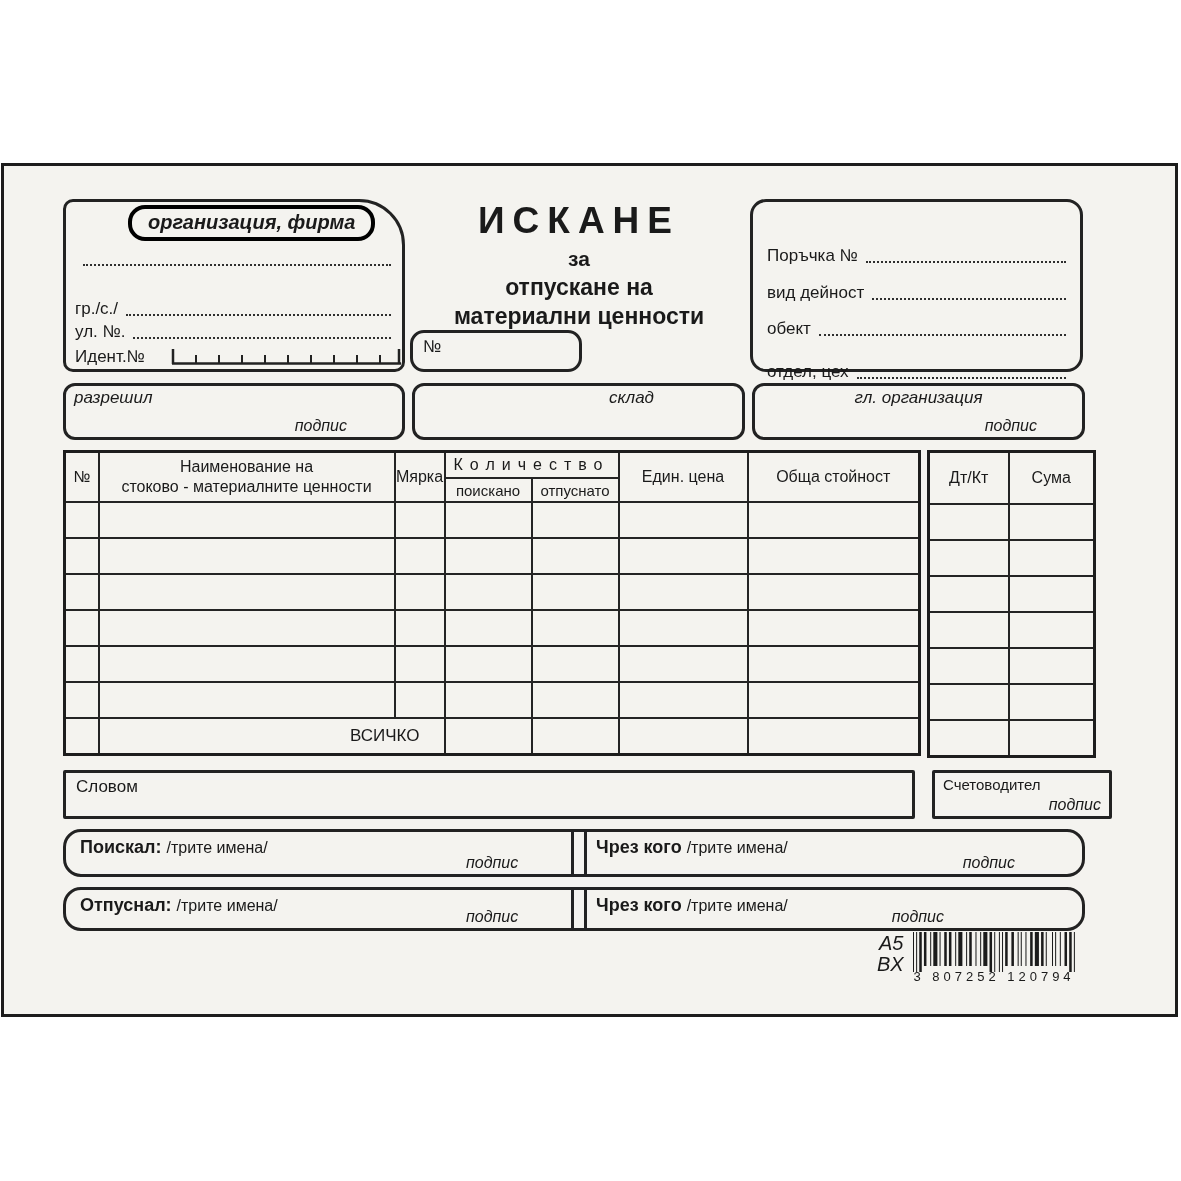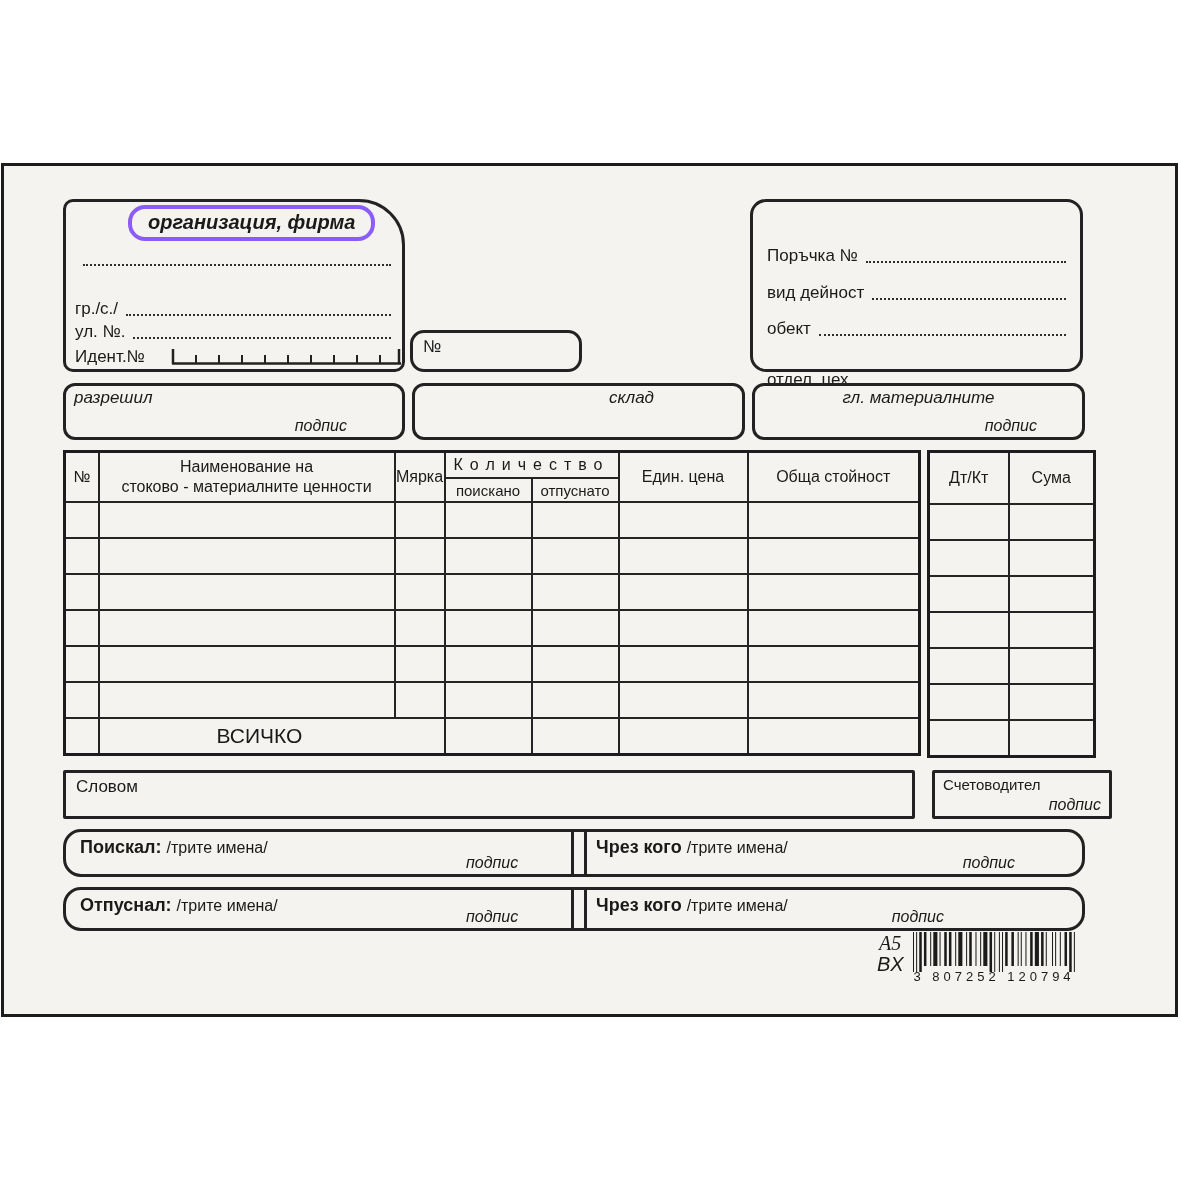--- a/index.html
+++ b/index.html
@@ -5,21 +5,21 @@
   html,body{margin:0;padding:0;background:#fff;}
   .canvas{position:relative;width:1181px;height:1181px;background:#ffffff;overflow:hidden;
           font-family:"Liberation Sans",sans-serif;color:#1a1a1a;}
   .paper{position:absolute;left:1px;top:163px;width:1171px;height:848px;
          border:3px solid #1c1c1c;background:#f4f3ef;}
   .abs{position:absolute;}
   .box{position:absolute;border:3px solid #222;border-radius:12px;background:#f4f3ef;}
   .sq{border-radius:2px;}
   
   .org-box{left:59px;top:33px;width:336px;height:167px;border-radius:10px 46px 10px 10px;}
-  .org-pill{position:absolute;left:62px;top:3px;padding:2px 16px 3px;border:4px solid #8b5cf6;
+  .org-pill{position:absolute;left:62px;top:3px;padding:2px 16px 3px;border:4px solid #000000;
             border-radius:17px;font-size:20px;font-weight:bold;font-style:italic;white-space:nowrap;}
   .frow{position:absolute;left:9px;right:9px;display:flex;align-items:flex-end;font-size:17px;}
   .dots{flex:1;border-bottom:2px dotted #2e2e2e;margin:0 2px 3px 8px;height:2px;}
   
   .title-block{left:402px;top:36px;width:346px;text-align:center;line-height:1;}
   .t1{font-size:37px;font-weight:bold;letter-spacing:8px;}
   .t2{font-size:21px;font-weight:bold;margin-top:9px;}
   .t3{font-size:23px;font-weight:bold;margin-top:7px;}
   .t4{font-size:23px;font-weight:bold;margin-top:6px;}
   
@@ -41,38 +41,38 @@
   .mtable{position:absolute;left:59px;top:284px;width:855px;border:3px solid #1d1d1d;}
   .stable{position:absolute;left:923px;top:284px;width:166px;border:3px solid #1d1d1d;}
   th,td{border:2px solid #242424;padding:0;font-size:16px;font-weight:normal;text-align:center;
         overflow:hidden;white-space:nowrap;}
   .h1 th{height:24px;}
   .h2 th{height:22px;font-size:15px;}
   .qty{letter-spacing:7px;font-size:16px;}
   .namehdr{font-size:16px;line-height:1.25;}
   tbody td{height:34px;}
   .sth{height:50px;}
-  .vs{padding-right:24px;font-size:21px;}
+  .vs{text-align:right;padding-right:24px;font-size:17px;}
   
   .slovom-box{left:59px;top:604px;width:846px;height:43px;}
   .schet-box{left:928px;top:604px;width:146px;height:43px;padding-left:28px;}
   .schet-label{position:absolute;left:8px;top:3px;font-size:15px;}
   .slovom-label{position:absolute;left:10px;top:4px;font-size:17px;}
   
   .pair-box{left:59px;width:1016px;border-radius:18px;}
   .pb1{top:663px;height:42px;}
   .pb2{top:721px;height:38px;}
   .vdiv{position:absolute;top:0;bottom:0;width:3px;background:#222;}
   .pair-left-label{position:absolute;left:14px;top:5px;font-size:18px;}
   .pair-right-label{position:absolute;left:530px;top:5px;font-size:18px;}
   .bold{font-weight:bold;}
   .names{font-size:16px;font-weight:normal;}
   
   .barcode-block{left:873px;top:766px;width:205px;height:55px;}
-  .bc-size{position:absolute;left:2px;top:0px;font-size:20px;font-style:italic;font-family:Liberation Serif, serif;}
+  .bc-size{position:absolute;left:2px;top:0px;font-size:20px;font-style:italic;}
   .bc-type{position:absolute;left:0px;top:21px;font-size:20px;font-style:italic;}
   .bc-svg{position:absolute;left:36px;top:0px;}
   .bc-digits{position:absolute;left:34px;top:37px;width:166px;text-align:center;
              font-size:13px;letter-spacing:4px;white-space:nowrap;}
 </style>
 </head>
 <body>
 
 <div class="canvas">
   <div class="paper">
@@ -102,53 +102,59 @@
           <line x1="117" y1="7" x2="117" y2="16" stroke="#222" stroke-width="2"></line>
           <line x1="140" y1="7" x2="140" y2="16" stroke="#222" stroke-width="2"></line>
           <line x1="163" y1="7" x2="163" y2="16" stroke="#222" stroke-width="2"></line>
           <line x1="186" y1="7" x2="186" y2="16" stroke="#222" stroke-width="2"></line>
           <line x1="209" y1="7" x2="209" y2="16" stroke="#222" stroke-width="2"></line>
           <line x1="228" y1="1" x2="228" y2="16" stroke="#222" stroke-width="2.5"></line>
         </svg>
       </div>
     </div>
 
+    <div class="abs title-block">
+      <div class="t1">ИСКАНЕ</div>
+      <div class="t2">за</div>
+      <div class="t3">отпускане на</div>
+      <div class="t4">материални ценности</div>
+    </div>
 
     <div class="box num-box">
       <span class="corner-label">№</span>
     </div>
 
     <div class="box order-box">
       <div class="frow" style="top:44px;left:14px;right:12px;">
         <span>Поръчка №</span>
         <span class="dots"></span>
       </div>
       <div class="frow" style="top:81px;left:14px;right:12px;">
         <span>вид дейност</span>
         <span class="dots"></span>
       </div>
       <div class="frow" style="top:117px;left:14px;right:12px;">
         <span>обект</span>
         <span class="dots"></span>
       </div>
-      <div class="frow" style="top:168px;left:14px;right:12px;">
+      <div class="frow" style="top:160px;left:14px;right:12px;">
         <span>отдел, цех</span>
         <span class="dots"></span>
       </div>
     </div>
 
     <div class="box sign-box sb1">
       <span class="sb-label">разрешил</span>
       <span class="podpis" style="right:55px;">подпис</span>
     </div>
     <div class="box sign-box sb2">
       <span class="sb-label" style="left:auto;right:88px;">склад</span>
     </div>
     <div class="box sign-box sb3">
-      <span class="sb-label" style="left:50%;transform:translateX(-50%);">гл. материалните</span>
+      <span class="sb-label" style="left:50%;transform:translateX(-50%);">гл. организация</span>
       <span class="podpis" style="right:45px;">подпис</span>
     </div>
 
     <table class="mtable">
       <colgroup>
         <col style="width:34px">
           <col style="width:296px">
           <col style="width:50px">
         <col style="width:87px">
           <col style="width:87px">

